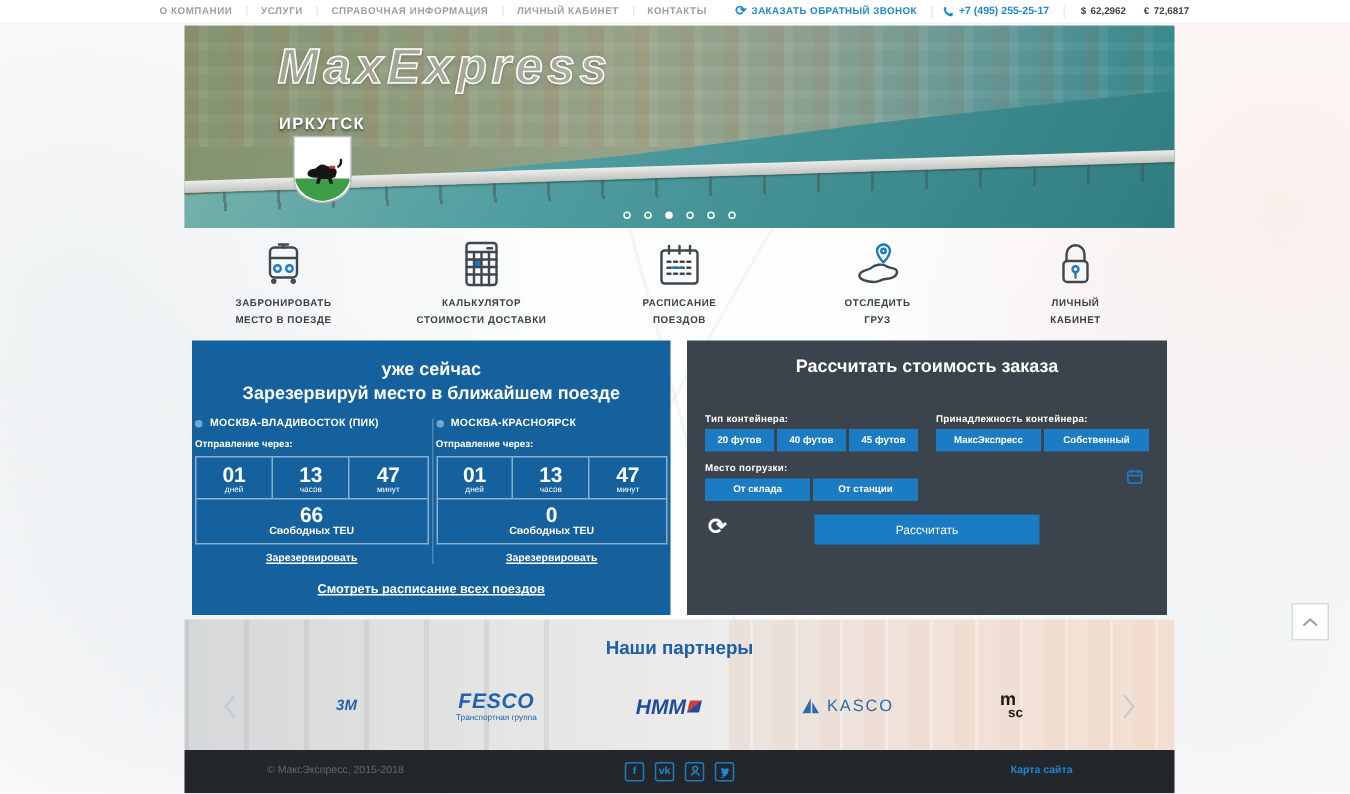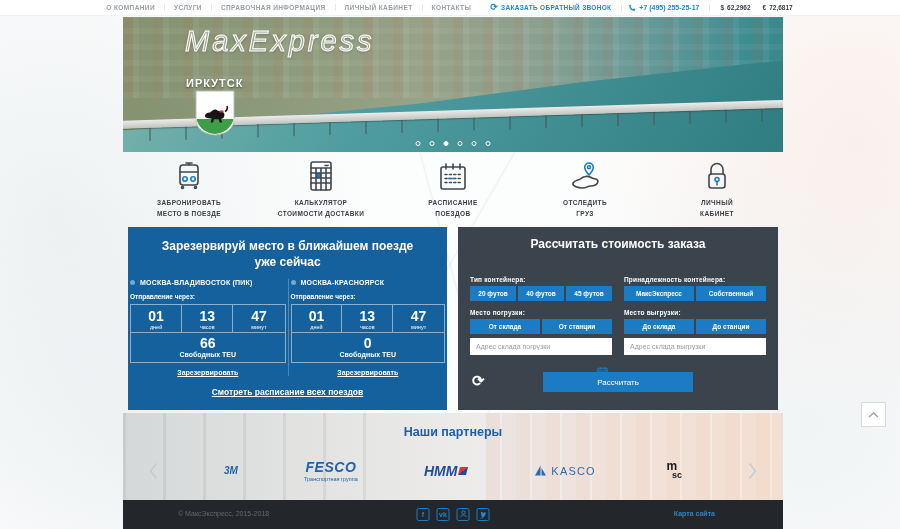--- a/index.html
+++ b/index.html
@@ -38,21 +38,21 @@
       repeating-linear-gradient(0deg, rgba(255,255,255,.05) 0 6px, transparent 6px 16px); }
   .hero-water { position:absolute; inset:0;
     background:linear-gradient(120deg,#7cb6ae 0%,#4f9da0 40%,#2f7c81 100%);
     clip-path:polygon(0 84%, 20% 76%, 45% 64%, 70% 48%, 100% 32%, 100% 100%, 0 100%); }
   .hero-bridge { position:absolute; left:-10px; top:104px; width:700px; height:8px;
     background:linear-gradient(#ececea,#c2c4c0); transform:rotate(-1.8deg); transform-origin:left center;
     box-shadow:0 1px 1px rgba(40,50,45,.45); }
   .hero-piers { position:absolute; left:-10px; top:112px; width:700px; height:13px;
     transform:rotate(-1.8deg); transform-origin:left center;
     background:repeating-linear-gradient(90deg, rgba(70,85,80,.5) 0 2px, transparent 2px 36px); }
-  .hero-logo { position:absolute; left:62px; top:8px; font-size:29px; font-weight:400;
+  .hero-logo { position:absolute; left:62px; top:8px; font-size:33px; font-weight:700;
     letter-spacing:3px; color:rgba(255,255,255,.35); -webkit-text-stroke:1px #fff;
     text-shadow:0 1px 3px rgba(0,0,0,.25); font-style:italic; }
   .hero-city { position:absolute; left:63px; top:60px; font-size:11px; font-weight:bold;
     color:#fff; letter-spacing:1px; text-shadow:0 1px 2px rgba(0,0,0,.55); }
   .emblem { position:absolute; left:72px; top:73px; }
   .dots { position:absolute; bottom:6px; left:50%; transform:translateX(-50%); display:flex; gap:9px; }
   .dot { width:5px; height:5px; border:1px solid #fff; border-radius:50%; cursor:pointer; }
   .dot.active { background:#fff; }
 
   
@@ -262,22 +262,22 @@
       </svg>
       <div class="service-label">
         <div>ЛИЧНЫЙ</div>
           <div>КАБИНЕТ</div>
       </div>
     </div>
   </section>
 
   <section class="reserve">
     <div class="reserve-title">
+      <div>уже сейчас</div>
       <div>Зарезервируй место в ближайшем поезде</div>
-      <div>уже сейчас</div>
     </div>
     <div class="trains">
       <div class="train">
         <div class="route">
           <span class="route-bullet"></span>
           <span>МОСКВА-ВЛАДИВОСТОК (ПИК)</span>
         </div>
         <div class="dep-label">Отправление через:</div>
         <div class="cd">
           <div class="cd-cell">
@@ -346,29 +346,20 @@
           <div class="seg-btn">МаксЭкспресс</div>
           <div class="seg-btn">Собственный</div>
         </div>
       </div>
       <div>
         <div class="field-label">Место погрузки:</div>
         <div class="btn-row">
           <div class="seg-btn">От склада</div>
           <div class="seg-btn">От станции</div>
         </div>
-        <input class="t-input" type="text" placeholder="Адрес склада погрузки" style="">
-      </div>
-      <div>
-        <div class="field-label">Место выгрузки:</div>
-        <div class="btn-row">
-          <div class="seg-btn">До склада</div>
-          <div class="seg-btn">До станции</div>
-        </div>
-        <input class="t-input" type="text" placeholder="Адрес склада выгрузки" style="">
       </div>
       <div class="date-wrap">
         <svg class="cal-ico" width="11" height="11" viewBox="0 0 12 12">
           <rect x="1" y="2.5" width="10" height="8.5" rx="1" fill="none" stroke="#1b7cc4" stroke-width="1.2"></rect>
           <path d="M3.5 1v3M8.5 1v3M1 5.5h10" stroke="#1b7cc4" stroke-width="1.2"></path>
         </svg>
       </div>
     </div>
     <div class="calc-bottom">
       <span class="reset-btn">⟳</span>

